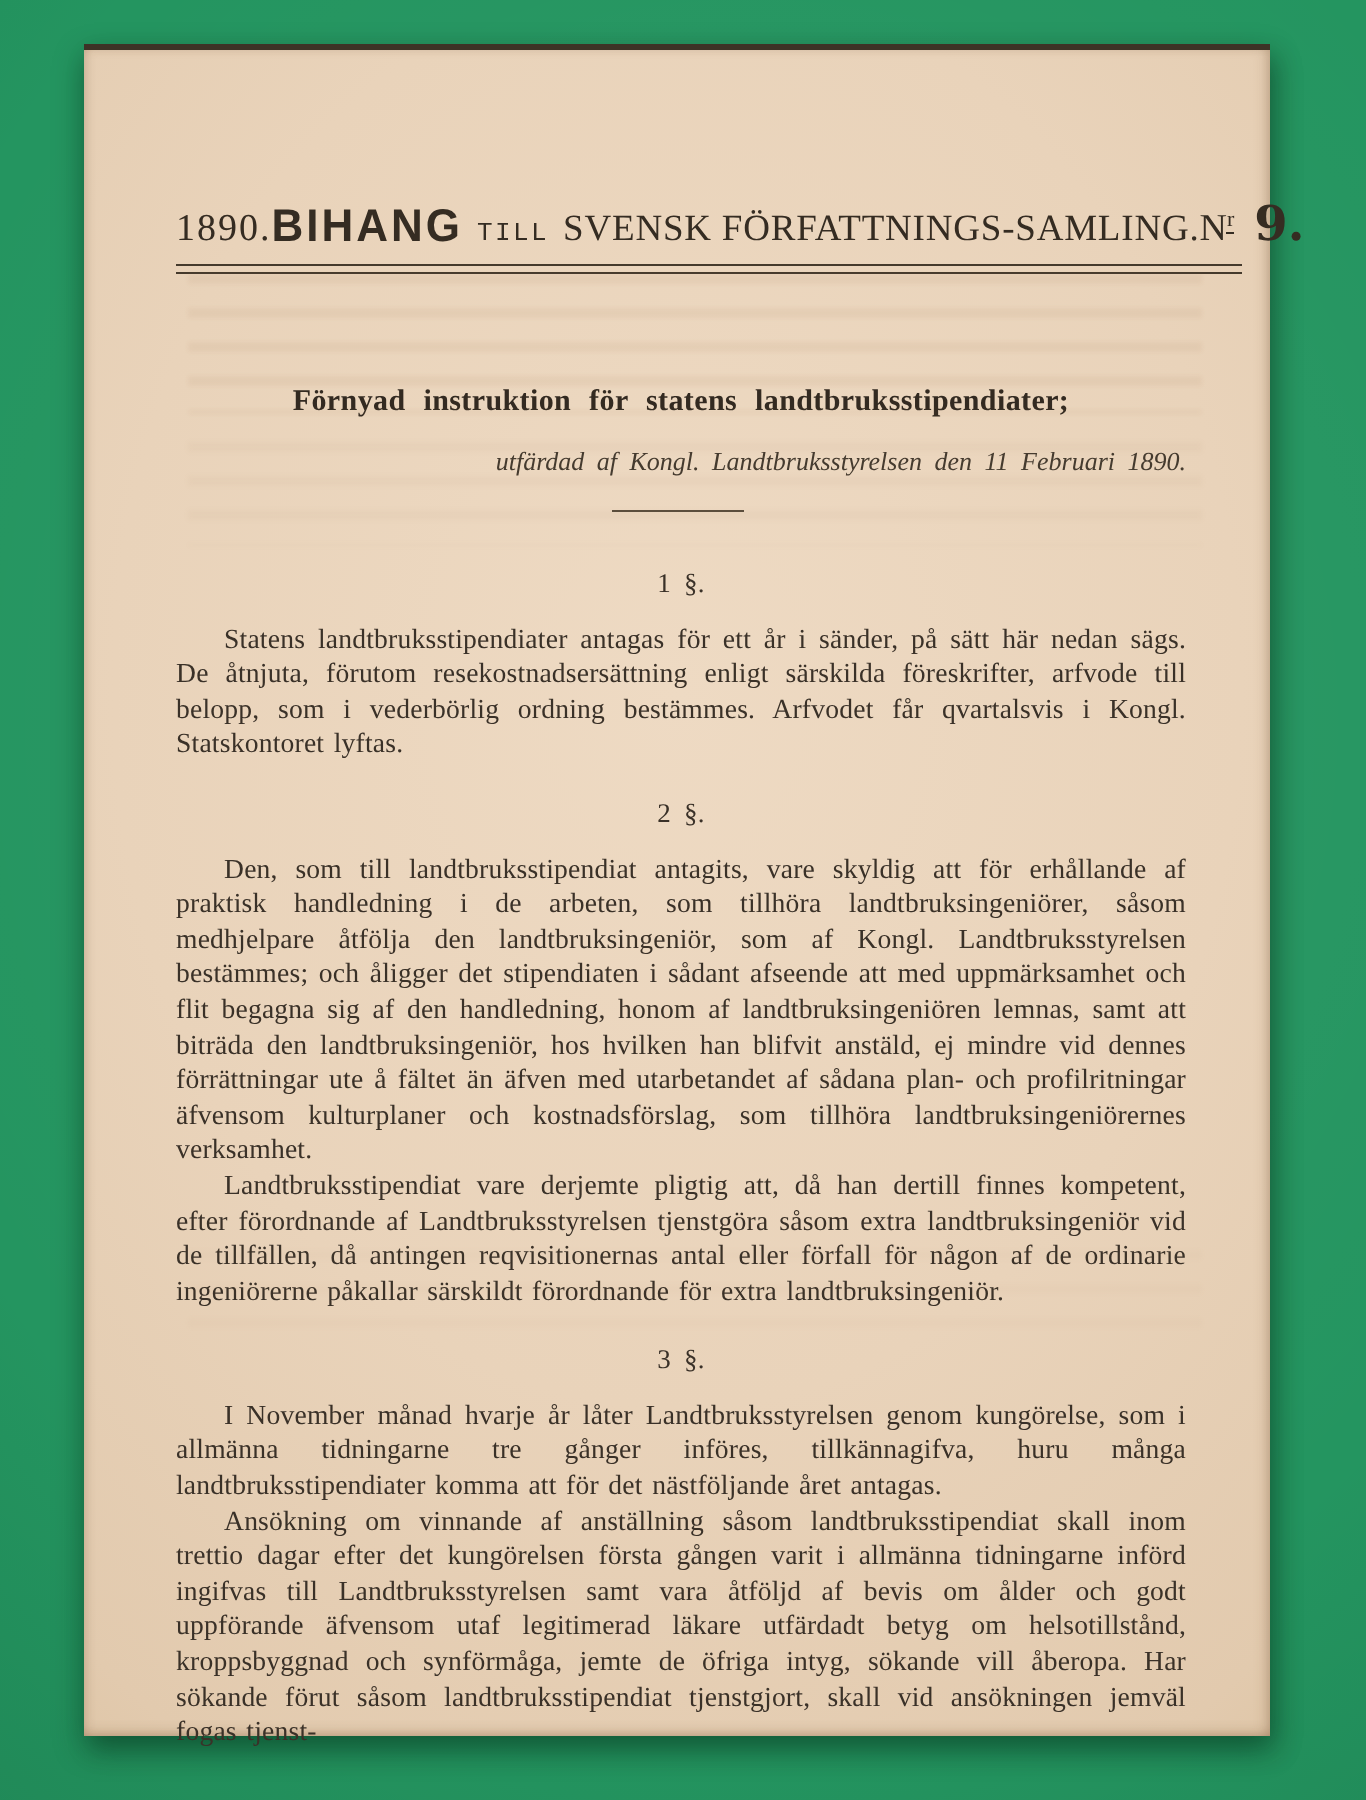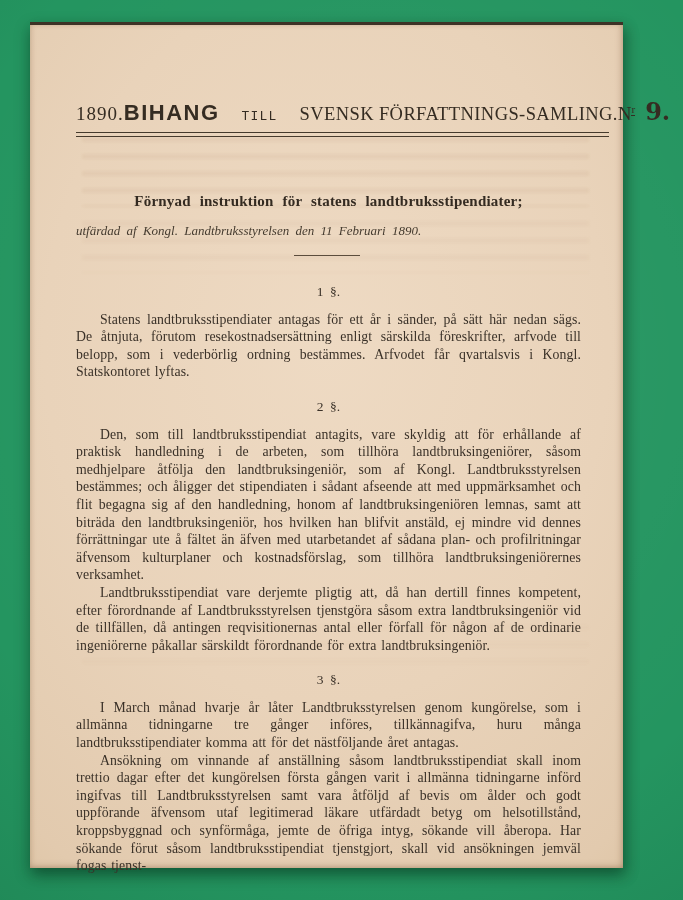--- a/index.html
+++ b/index.html
@@ -18,21 +18,21 @@
   }
   .backdrop-vignette {
     position: absolute;
     inset: 0;
     background: radial-gradient(ellipse 120% 100% at 55% 40%,
                 rgba(255,255,255,0.06) 0%, rgba(0,0,0,0) 55%, rgba(0,40,20,0.22) 100%);
     pointer-events: none;
   }
   .paper {
     position: absolute;
-    left: 30px;
+    left: 42px;
     top: 22px;
     width: 593px;
     height: 846px;
     box-sizing: border-box;
     background:
       radial-gradient(ellipse 95% 85% at 50% 38%,
         #eedac3 0%, #e9d3ba 50%, #e2caae 85%, #dbc19f 100%);
     border-top: 3px solid #3d3226;
     box-shadow:
       0 6px 14px rgba(0, 35, 18, 0.38),
@@ -65,21 +65,21 @@
     white-space: nowrap;
     color: #352c22;
   }
   .m-year {
     font-size: 19px;
     letter-spacing: 1px;
   }
   .m-main {
     display: flex;
     align-items: baseline;
-    gap: 22px;
+    gap: 7px;
   }
   .m-bihang {
     font-family: "Liberation Sans", sans-serif;
     font-weight: bold;
     font-size: 22px;
     letter-spacing: 1.5px;
     transform: scaleY(1.04);
   }
   .m-till {
     font-size: 13px;
@@ -120,21 +120,21 @@
     margin: 56px 42px 0 46px;
     text-align: center;
     font-weight: bold;
     font-size: 15px;
     word-spacing: 5px;
     letter-spacing: 0.2px;
     color: #332a21;
   }
   .doc-subtitle {
     margin: 13px 42px 0 46px;
-    text-align: left;
+    text-align: right;
     font-style: italic;
     font-size: 13px;
     word-spacing: 3px;
     color: #453b2f;
   }
   .title-divider {
     width: 66px;
     border: none;
     border-top: 1.2px solid #594c3c;
     margin: 16px auto 0;
@@ -195,17 +195,17 @@
   <div class="content">
 
     <div class="section-heading first">1 §.</div>
     <p>Statens landtbruksstipendiater antagas för ett år i sänder, på sätt här nedan sägs. De åtnjuta, förutom resekostnadsersättning enligt särskilda föreskrifter, arfvode till belopp, som i vederbörlig ordning bestämmes. Arfvodet får qvartalsvis i Kongl. Statskontoret lyftas.</p>
 
     <div class="section-heading">2 §.</div>
     <p>Den, som till landtbruksstipendiat antagits, vare skyldig att för erhållande af praktisk handledning i de arbeten, som tillhöra landtbruksingeniörer, såsom medhjelpare åtfölja den landtbruksingeniör, som af Kongl. Landtbruksstyrelsen bestämmes; och åligger det stipendiaten i sådant afseende att med uppmärksamhet och flit begagna sig af den handledning, honom af landtbruksingeniören lemnas, samt att biträda den landtbruksingeniör, hos hvilken han blifvit anstäld, ej mindre vid dennes förrättningar ute å fältet än äfven med utarbetandet af sådana plan- och profilritningar äfvensom kulturplaner och kostnadsförslag, som tillhöra landtbruksingeniörernes verksamhet.</p>
     <p>Landtbruksstipendiat vare derjemte pligtig att, då han dertill finnes kompetent, efter förordnande af Landtbruksstyrelsen tjenstgöra såsom extra landtbruksingeniör vid de tillfällen, då antingen reqvisitionernas antal eller förfall för någon af de ordinarie ingeniörerne påkallar särskildt förordnande för extra landtbruksingeniör.</p>
 
     <div class="section-heading">3 §.</div>
-    <p>I March månad hvarje år låter Landtbruksstyrelsen genom kungörelse, som i allmänna tidningarne tre gånger införes, tillkännagifva, huru många landtbruksstipendiater komma att för det nästföljande året antagas.</p>
+    <p>I November månad hvarje år låter Landtbruksstyrelsen genom kungörelse, som i allmänna tidningarne tre gånger införes, tillkännagifva, huru många landtbruksstipendiater komma att för det nästföljande året antagas.</p>
     <p>Ansökning om vinnande af anställning såsom landtbruksstipendiat skall inom trettio dagar efter det kungörelsen första gången varit i allmänna tidningarne införd ingifvas till Landtbruksstyrelsen samt vara åtföljd af bevis om ålder och godt uppförande äfvensom utaf legitimerad läkare utfärdadt betyg om helsotillstånd, kroppsbyggnad och synförmåga, jemte de öfriga intyg, sökande vill åberopa. Har sökande förut såsom landtbruksstipendiat tjenstgjort, skall vid ansökningen jemväl fogas tjenst-</p>
 
   </div>
 </div>
 
 </body></html>

